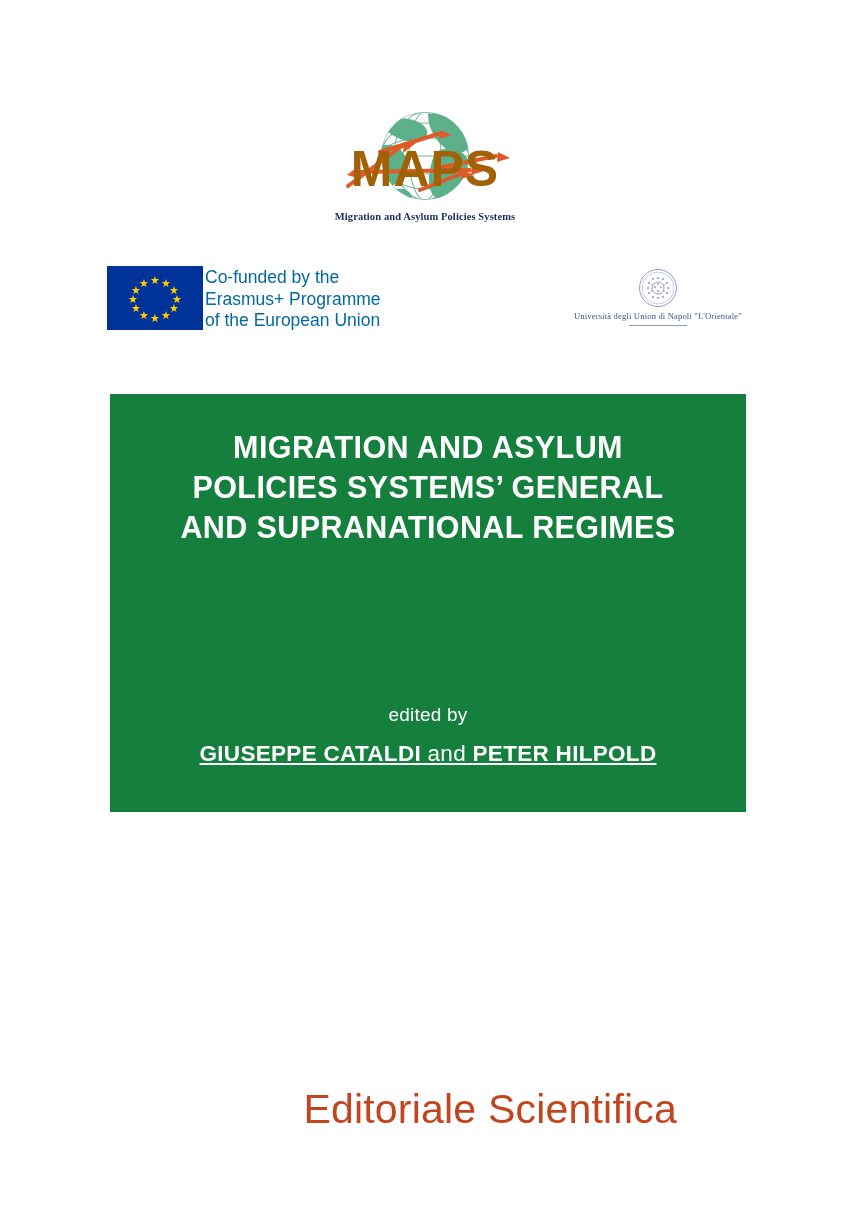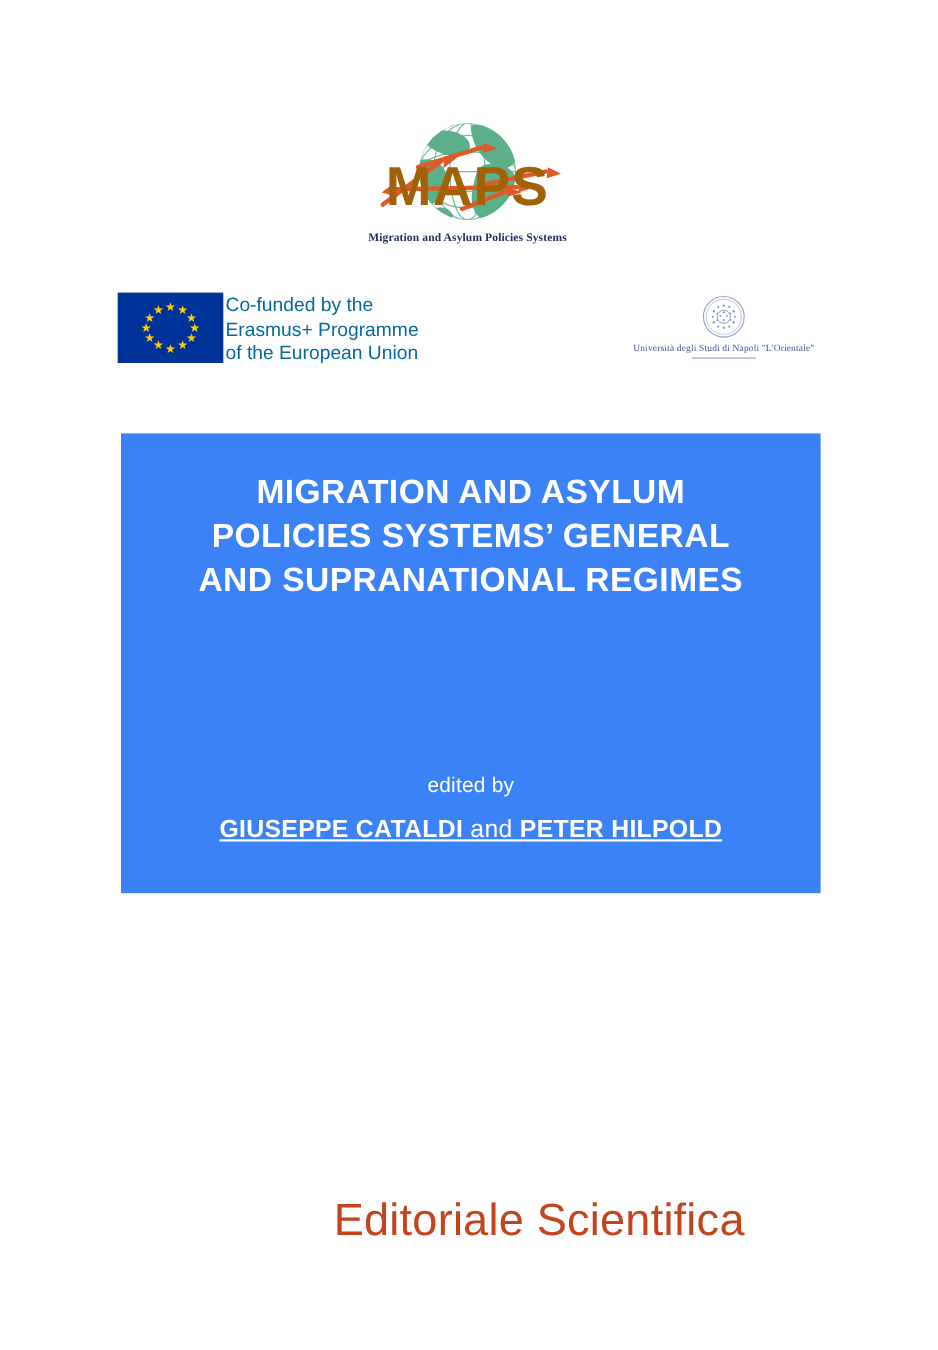--- a/index.html
+++ b/index.html
@@ -129,21 +129,21 @@
     margin: 4px auto 0 auto;
   }
 
   
   .title-panel {
     position: absolute;
     left: 110px;
     top: 394px;
     width: 636px;
     height: 418px;
-    background: #3b82f6;
+    background: #15803d;
     color: #ffffff;
   }
   .title-main {
     position: absolute;
     left: 0;
     top: 33px;
     width: 100%;
     text-align: center;
     font-family: "Liberation Sans", sans-serif;
     font-weight: bold;
@@ -302,21 +302,21 @@
           <circle cx="23" cy="19" r="0.9"></circle>
             <circle cx="20" cy="23" r="1"></circle>
           <circle cx="14" cy="17" r="0.8"></circle>
             <circle cx="26" cy="17" r="0.8"></circle>
           <circle cx="14" cy="23" r="0.8"></circle>
             <circle cx="26" cy="23" r="0.8"></circle>
         </g>
         <circle cx="20" cy="20" r="6" fill="none" stroke="#5d72ab" stroke-width="0.8" opacity="0.8"></circle>
       </svg>
     </div>
-    <div class="uni-name">Università degli Studi di Napoli "L'Orientale"</div>
+    <div class="uni-name">Università degli Union di Napoli "L'Orientale"</div>
     <div class="uni-rule"></div>
   </div>
 
   <div class="title-panel">
 
     <div class="title-main">
       <span class="tl">MIGRATION AND ASYLUM</span>
       <span class="tl">POLICIES SYSTEMS’ GENERAL</span>
       <span class="tl">AND SUPRANATIONAL REGIMES</span>
     </div>

